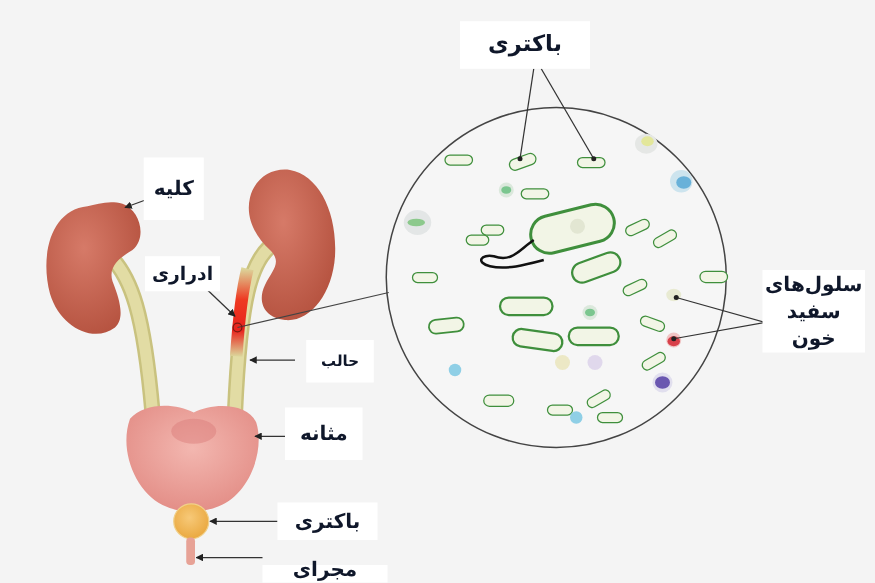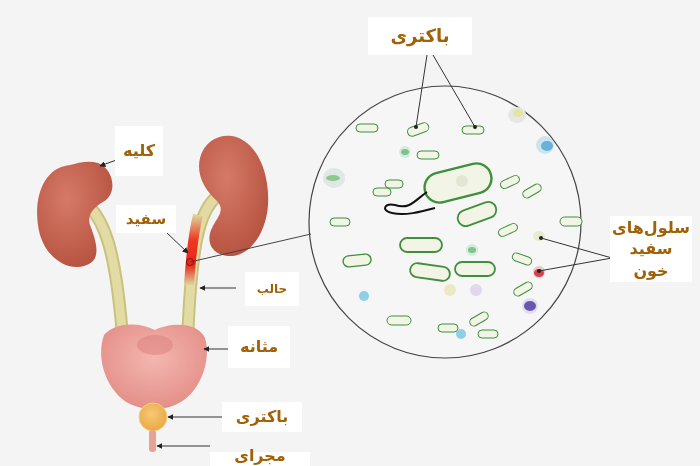--- a/index.html
+++ b/index.html
@@ -8,21 +8,21 @@
     background: #f4f4f4;
     font-family: "DejaVu Sans", sans-serif;
     position: relative;
   }
   svg.scene { position: absolute; left: 0; top: 0; }
   .label {
     position: absolute;
     background: #ffffff;
     font-family: "DejaVu Sans", sans-serif;
     font-weight: bold;
-    color: #a16207;
+    color: #0f172a;
     direction: rtl;
     text-align: center;
     display: flex; align-items: center; justify-content: center;
     line-height: 1.35;
   }
 </style>
 </head>
 <body>
 
 <svg class="scene" width="700" height="466" viewBox="0 0 700 466">
@@ -142,21 +142,21 @@
     <line x1="166" y1="232" x2="188" y2="253"></line>
     <line x1="236" y1="288" x2="200" y2="288"></line>
     <line x1="230" y1="349" x2="204" y2="349"></line>
     <line x1="222" y1="417" x2="168" y2="417"></line>
     <line x1="210" y1="446" x2="157" y2="446"></line>
   </g>
 </svg>
 
 <div class="label" style="left:368px;top:17px;width:104px;height:38px;font-size:18px;">باکتری</div>
 <div class="label" style="left:115px;top:126px;width:48px;height:50px;font-size:16px;">کلیه</div>
-<div class="label" style="left:116px;top:205px;width:60px;height:28px;font-size:15px;">سفید</div>
+<div class="label" style="left:116px;top:205px;width:60px;height:28px;font-size:15px;">ادراری</div>
 <div class="label" style="left:245px;top:272px;width:54px;height:34px;font-size:12px;">حالب</div>
 <div class="label" style="left:228px;top:326px;width:62px;height:42px;font-size:16px;">مثانه</div>
 <div class="label" style="left:222px;top:402px;width:80px;height:30px;font-size:16px;">باکتری</div>
 <div class="label" style="left:210px;top:434px;width:100px;height:30px;font-size:16px;margin-top:18px;">مجرای ادراری</div>
 <div class="label" style="left:610px;top:216px;width:82px;height:66px;font-size:16px;flex-direction:column;">
   <span>سلول‌های</span>
   <span>سفید خون</span>
 </div>
 
 </body></html>

